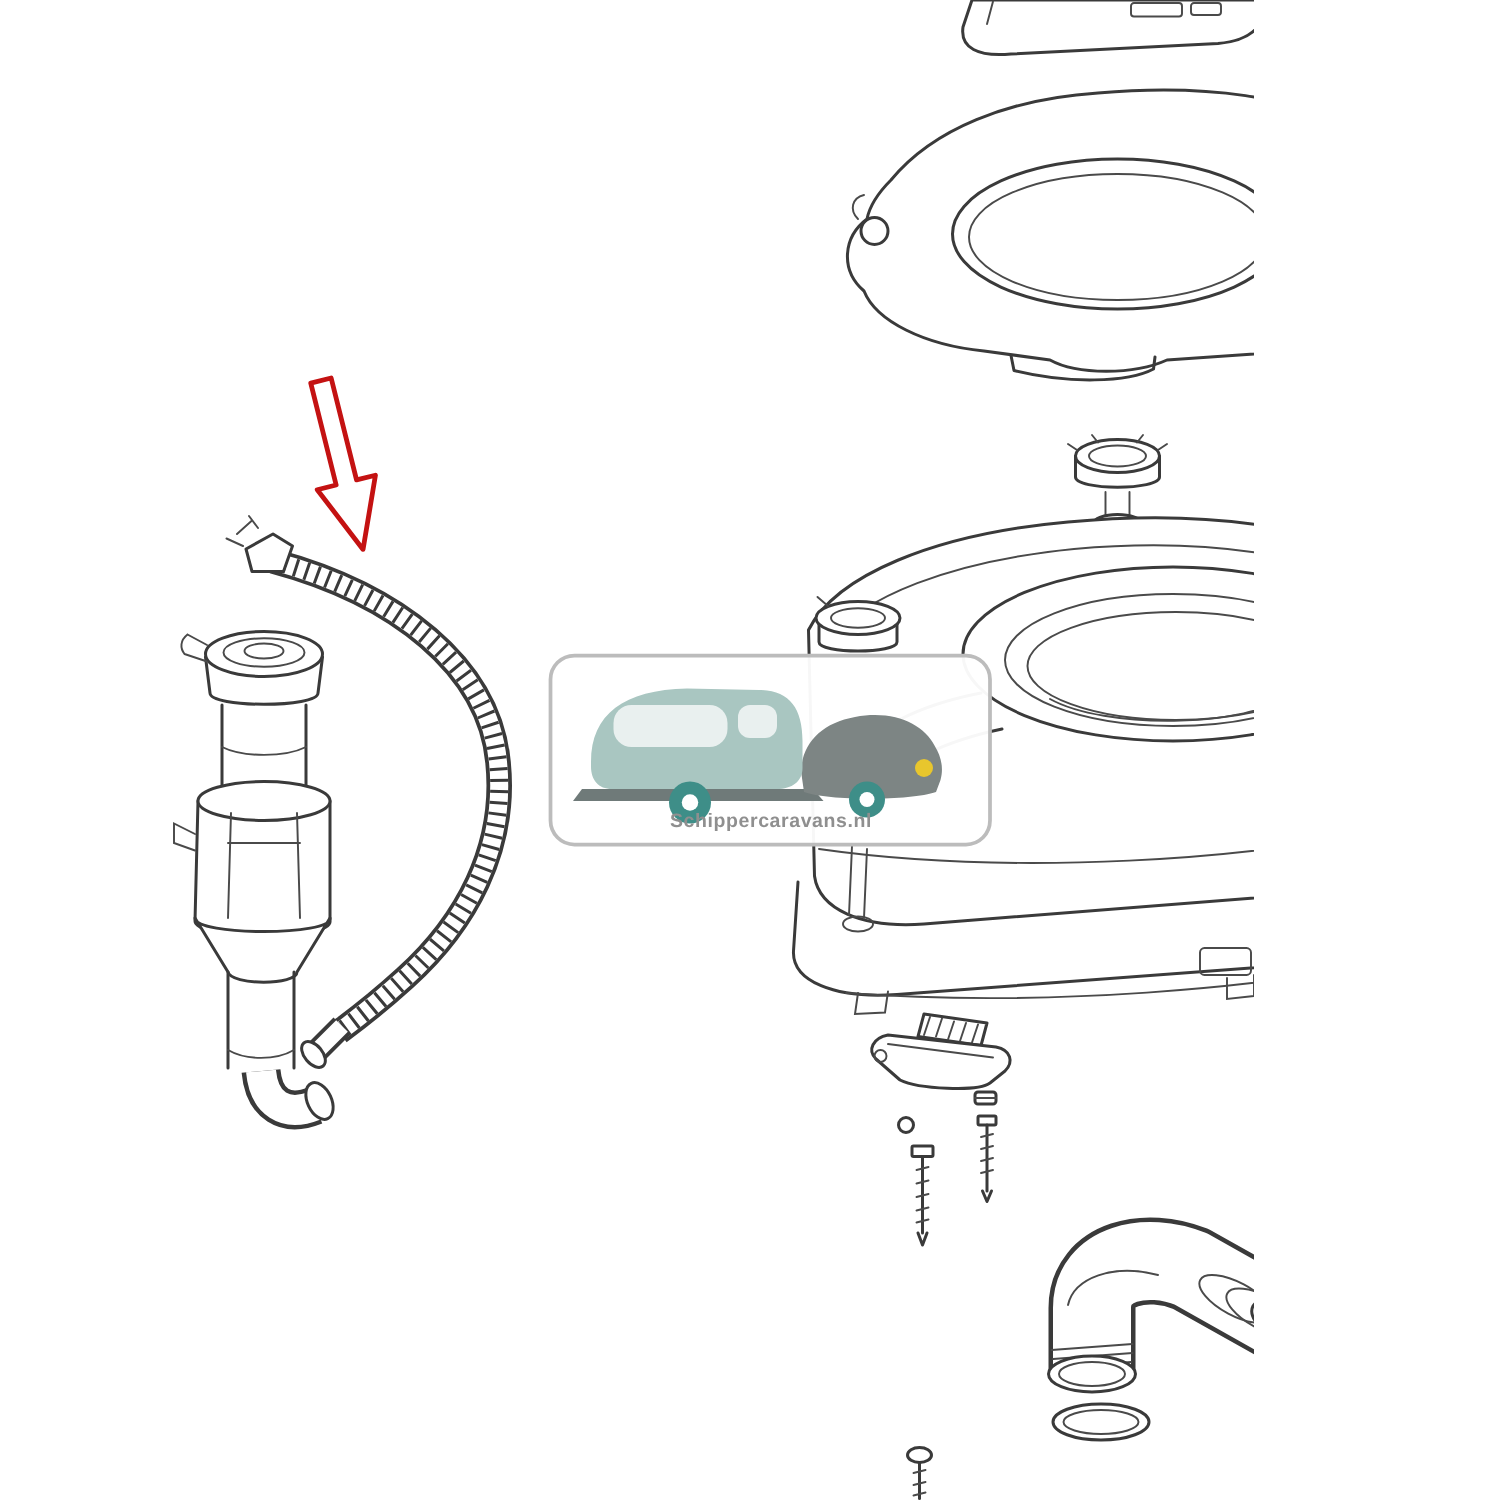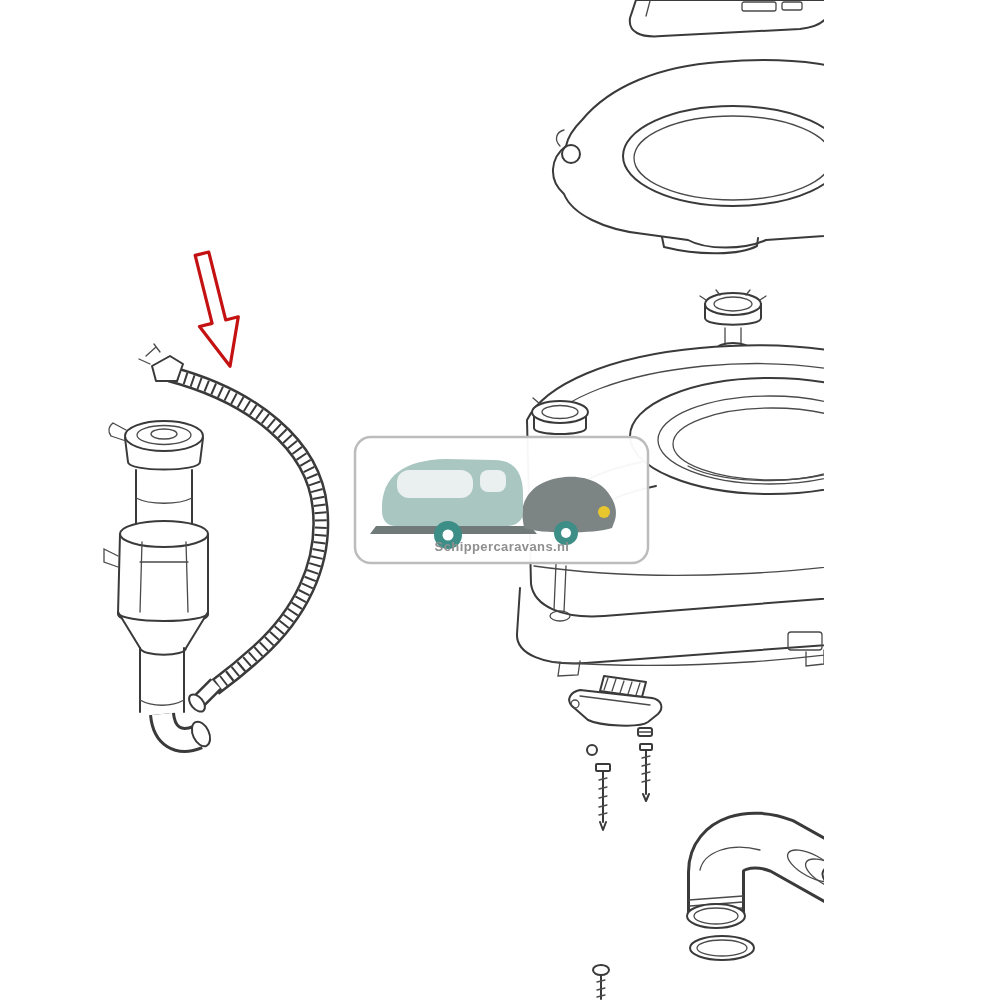--- a/index.html
+++ b/index.html
@@ -1,17 +1,17 @@
 <!DOCTYPE html>
 <html><head>
 <meta charset="utf-8">
 <style>
   html,body{margin:0;padding:0;background:#ffffff;}
   .canvas{position:relative;width:824px;height:1000px;background:#fff;overflow:hidden;
-          font-family:"Liberation Sans", sans-serif;}
+          font-family:"Liberation Sans", sans-serif;margin-left:12px;}
   svg{position:absolute;left:0;top:0;}
   .ln{fill:none;stroke:#3a3a3a;stroke-width:2;stroke-linecap:round;stroke-linejoin:round;}
   .fw{fill:#ffffff;stroke:#3a3a3a;stroke-width:2;stroke-linejoin:round;}
   .thin{fill:none;stroke:#4a4a4a;stroke-width:1.3;stroke-linecap:round;}
   .wm-text{font-family:"Liberation Sans", sans-serif;font-size:13px;font-weight:bold;letter-spacing:.4px;}
 </style>
 </head>
 <body>
 
 <div class="canvas">

